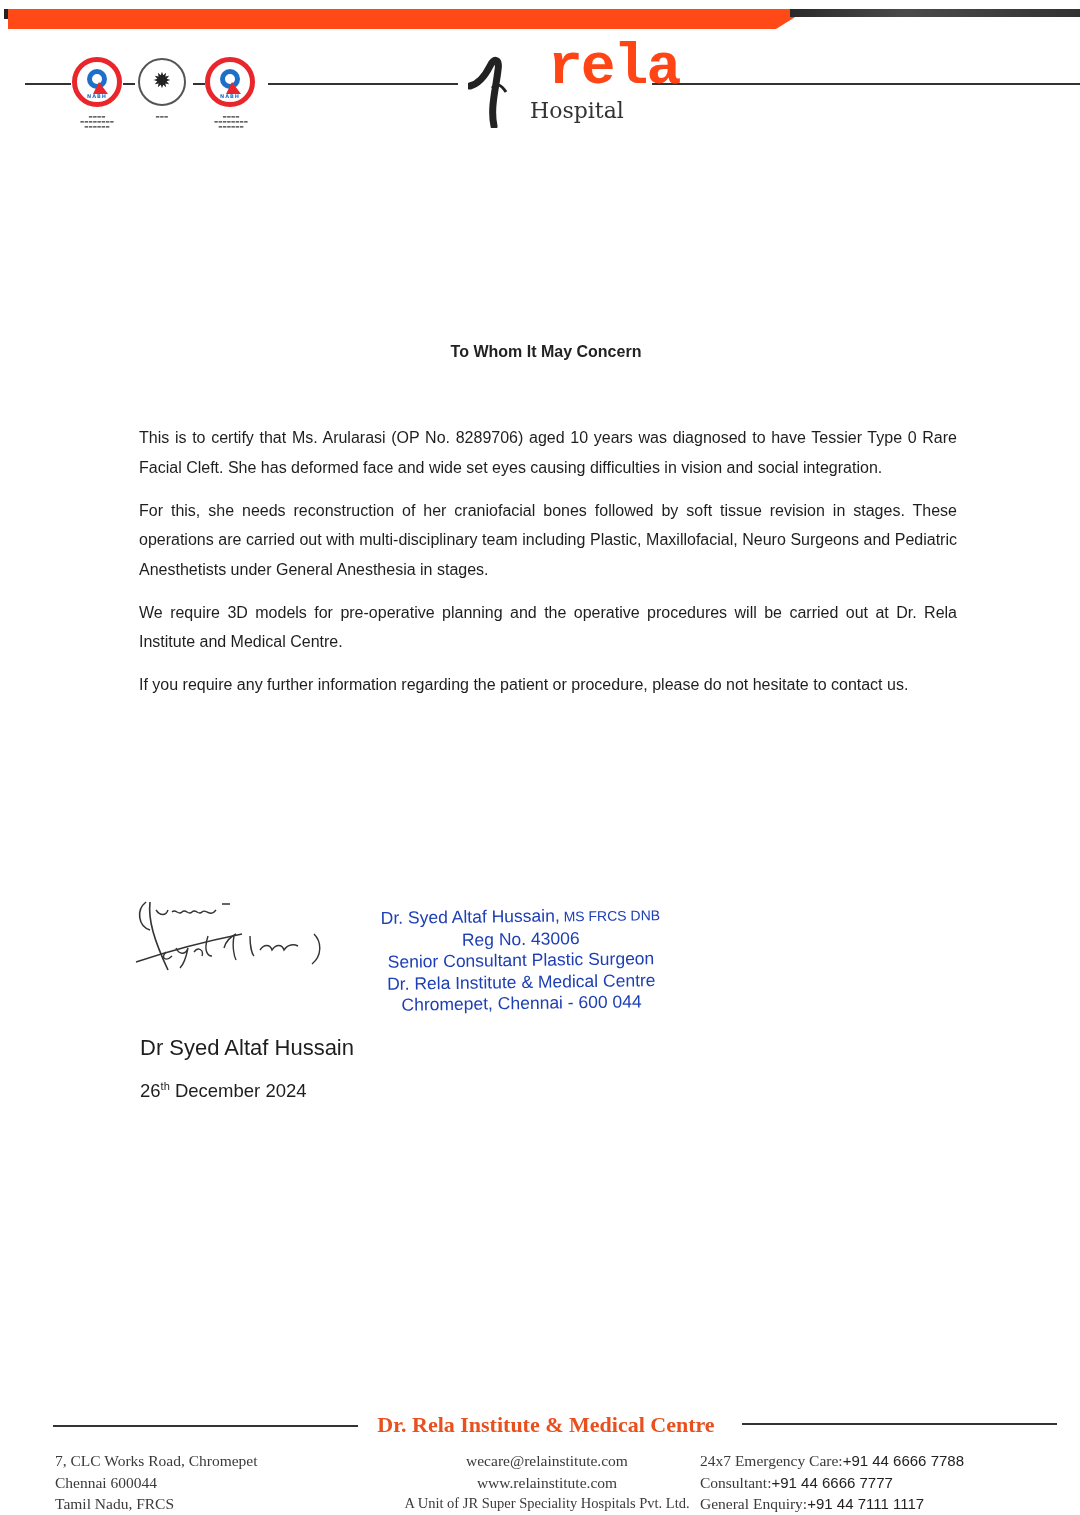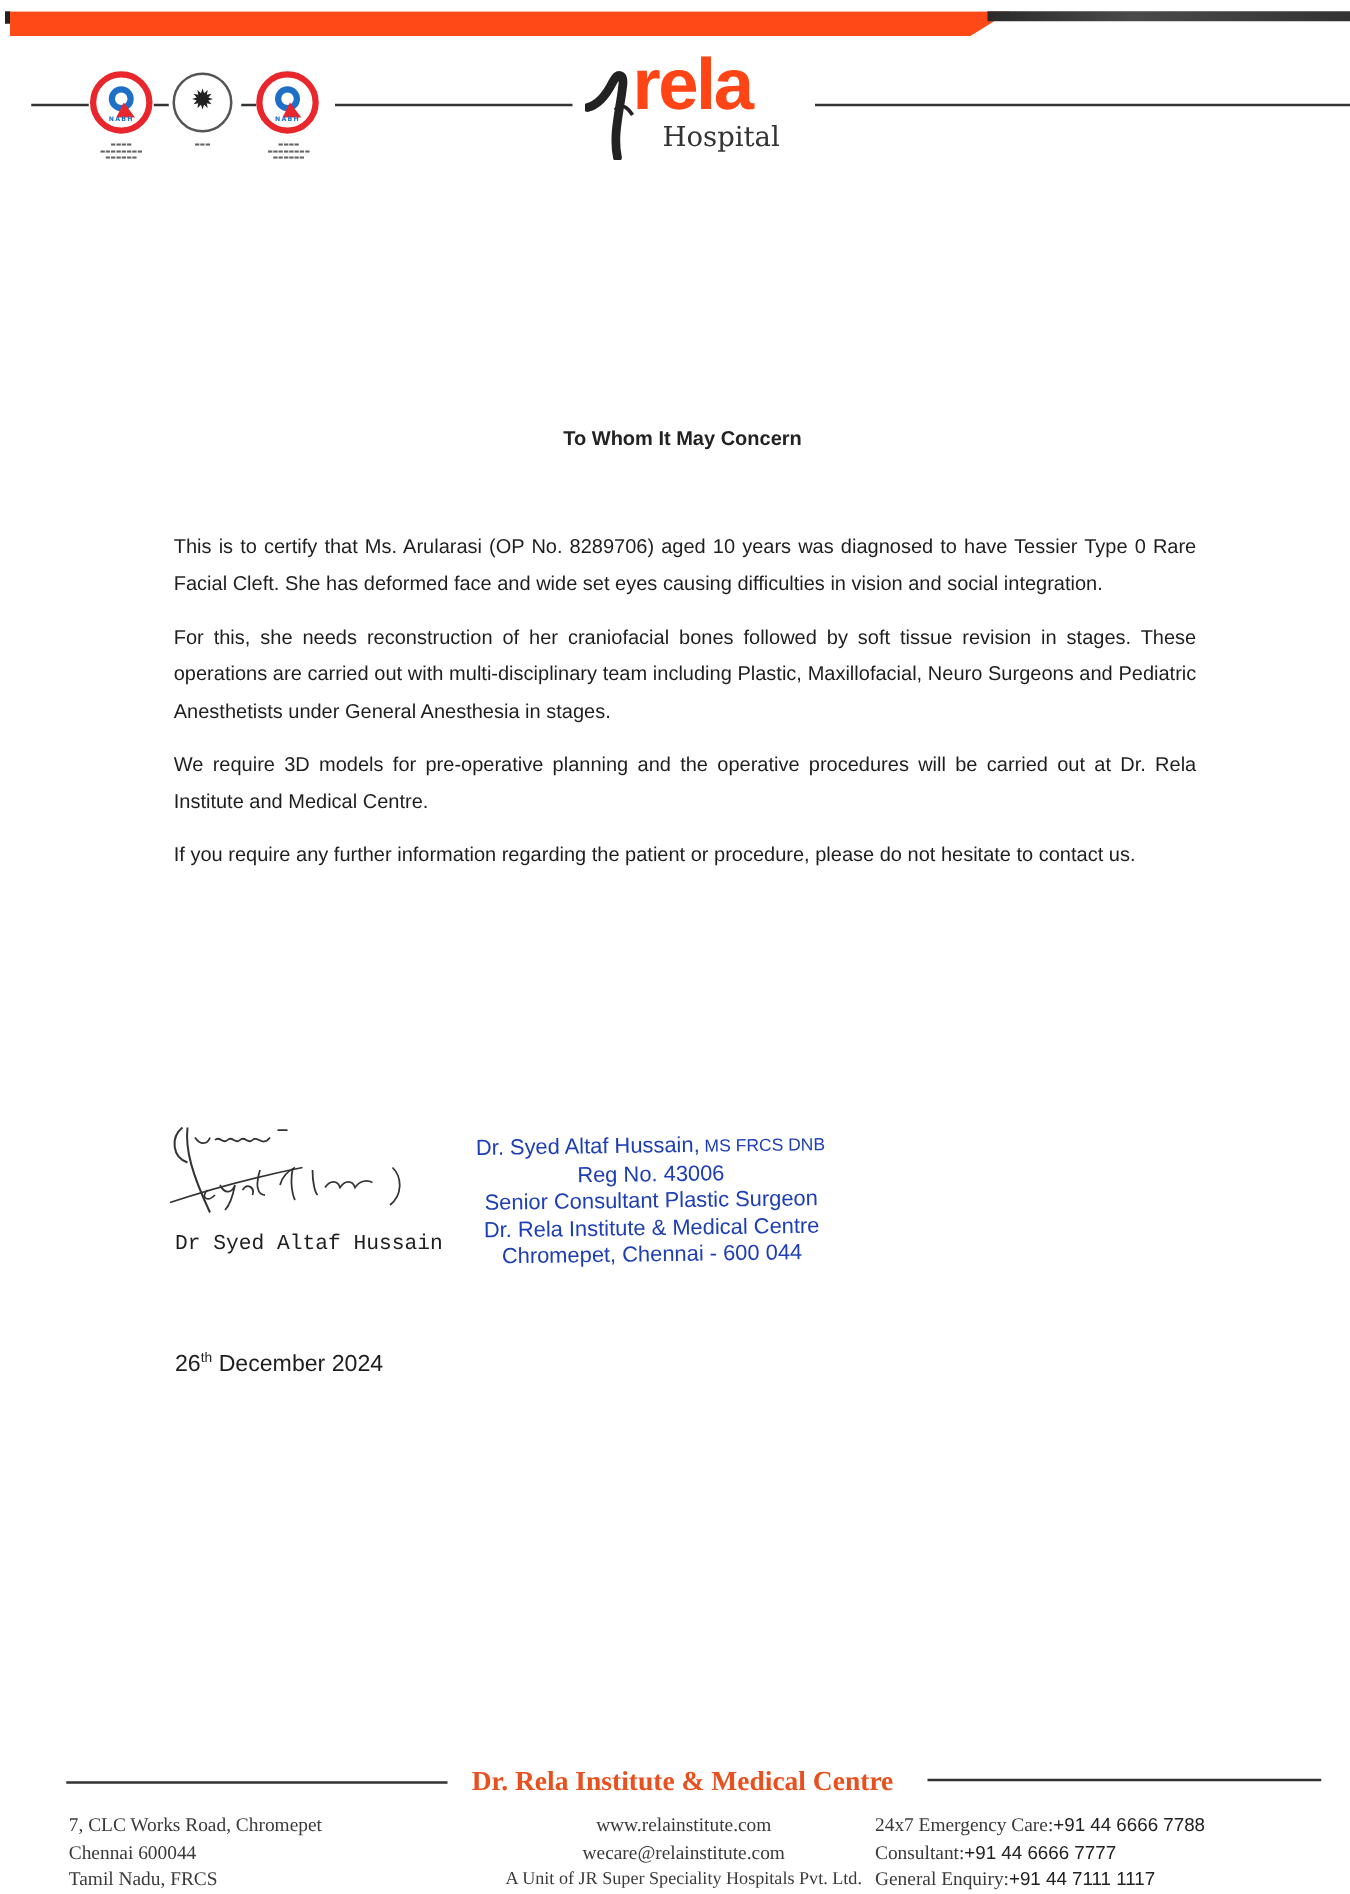--- a/index.html
+++ b/index.html
@@ -18,29 +18,29 @@
   .nabh { width:50px; height:50px; border-radius:50%; border:5px solid #e8262b; background:#fff; box-sizing:border-box; }
   .nabh .q { position:absolute; left:10px; top:7px; width:20px; height:20px; border-radius:50%; border:5px solid #1e6fc7; box-sizing:border-box; }
   .nabh .wedge { position:absolute; left:16px; top:20px; width:0; height:0; border-left:6px solid transparent; border-right:9px solid transparent; border-bottom:12px solid #e8262b; }
   .nabh .txt { position:absolute; left:0; right:0; bottom:3px; text-align:center; font-size:5px; color:#1e6fc7; letter-spacing:1px; font-weight:bold; }
   .seal { width:48px; height:48px; border-radius:50%; border:2px solid #555; background:#fff; box-sizing:border-box; }
   .seal .star { position:absolute; left:0; right:0; top:10px; text-align:center; font-size:22px; color:#222; line-height:22px; }
   .logo-cap { font-size:4.5px; color:#666; text-align:center; line-height:5px; }
 
   
   .brand-mark { left:468px; top:48px; width:40px; height:80px; }
-  .brand-rela { left:506px; top:36px; font-family:Liberation Sans, sans-serif; font-weight:bold; font-size:58px; color:#ff4516; letter-spacing:-2px; line-height:64px; }
+  .brand-rela { left:548px; top:36px; font-family:Liberation Mono, monospace; font-weight:bold; font-size:58px; color:#ff4516; letter-spacing:-2px; line-height:64px; }
   .brand-hospital { left:530px; top:96px; font-family:"DejaVu Serif", serif; font-size:22px; color:#333; line-height:30px; }
 
   
   .title { left:0; width:1092px; top:343px; text-align:center; font-family:"Liberation Sans", sans-serif; font-weight:bold; font-size:16px; color:#222; }
   .body { left:139px; width:818px; top:423px; font-family:"Liberation Sans", sans-serif; font-size:16px; line-height:29.5px; color:#1e1e1e; text-align:justify; }
   .body p { margin:0 0 13.5px 0; }
 
-  .sig-name { left:140px; top:986px; font-family:Liberation Mono, monospace; font-size:17px; color:#1e1e1e; }
+  .sig-name { left:140px; top:1035px; font-family:Liberation Sans, sans-serif; font-size:22px; color:#1e1e1e; }
   .sig-date { left:140px; top:1044px; font-family:"Liberation Sans", sans-serif; font-size:18.5px; color:#1e1e1e;margin-top:36px; }
   .sig-date sup { font-size:11px; }
 
   .stamp { left:356px; top:906px; width:330px; text-align:center; font-family:"Liberation Sans", sans-serif; color:#1d3eb5; font-size:17.5px; line-height:21.5px; transform:rotate(-0.8deg); }
   .stamp .deg { font-size:14px; }
 
   
   .foot-title { left:0; width:1092px; top:1412px; text-align:center; font-family:"Liberation Serif", serif; font-weight:bold; font-size:22px; color:#e8501e; }
   .foot-col { font-family:"Liberation Serif", serif; font-size:15.5px; line-height:21.5px; color:#3a3a3a; }
   .foot-col .num { font-family:"Liberation Sans", sans-serif; font-size:15px; color:#222; }
@@ -116,22 +116,22 @@
 <div class="abs hline" style="left:742px;top:1423px;width:315px;height:1.5px;"></div>
 <div class="abs foot-title">Dr. Rela Institute &amp; Medical Centre</div>
 
 <div class="abs foot-col" style="left:55px;top:1450px;">
   <div>7, CLC Works Road, Chromepet</div>
   <div>Chennai 600044</div>
   <div>Tamil Nadu, FRCS</div>
 </div>
 
 <div class="abs foot-col" style="left:352px;top:1450px;width:390px;text-align:center;">
+  <div>wecare@relainstitute.com</div>
   <div>www.relainstitute.com</div>
-  <div>wecare@relainstitute.com</div>
   <div style="font-size:14.5px;">A Unit of JR Super Speciality Hospitals Pvt. Ltd.</div>
 </div>
 
 <div class="abs foot-col" style="left:700px;top:1450px;width:349px;text-align:left;">
   <div><span>24x7 Emergency Care:</span><span class="num">+91 44 6666 7788</span></div>
   <div><span>Consultant:</span><span class="num">+91 44 6666 7777</span></div>
   <div><span>General Enquiry:</span><span class="num">+91 44 7111 1117</span></div>
 </div>
 
 </body></html>

